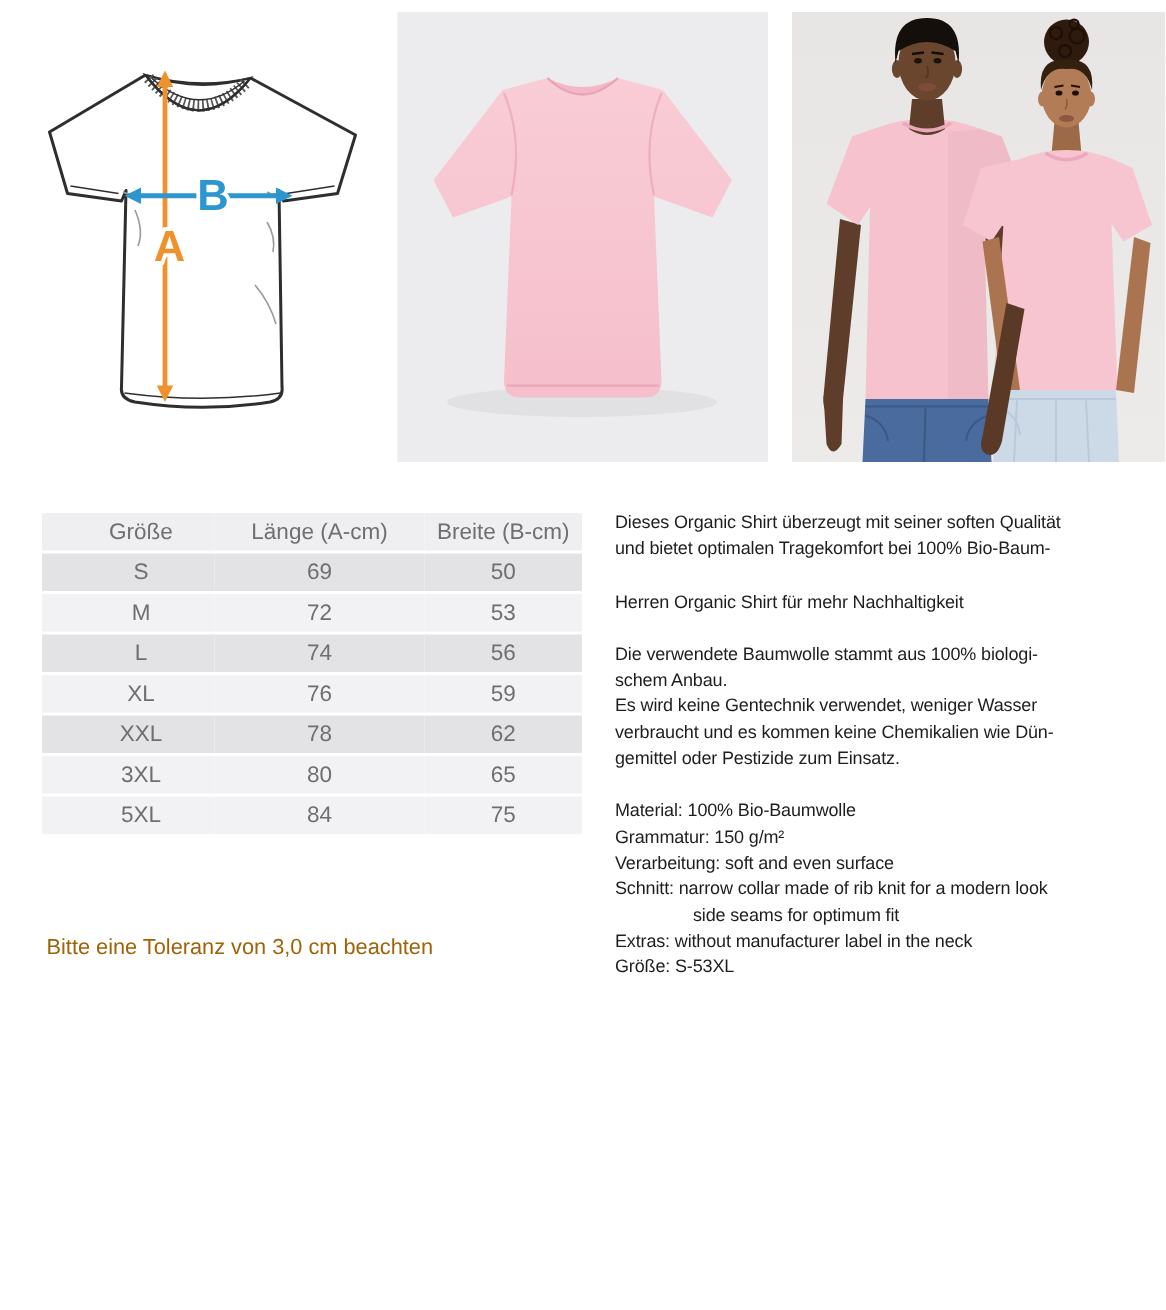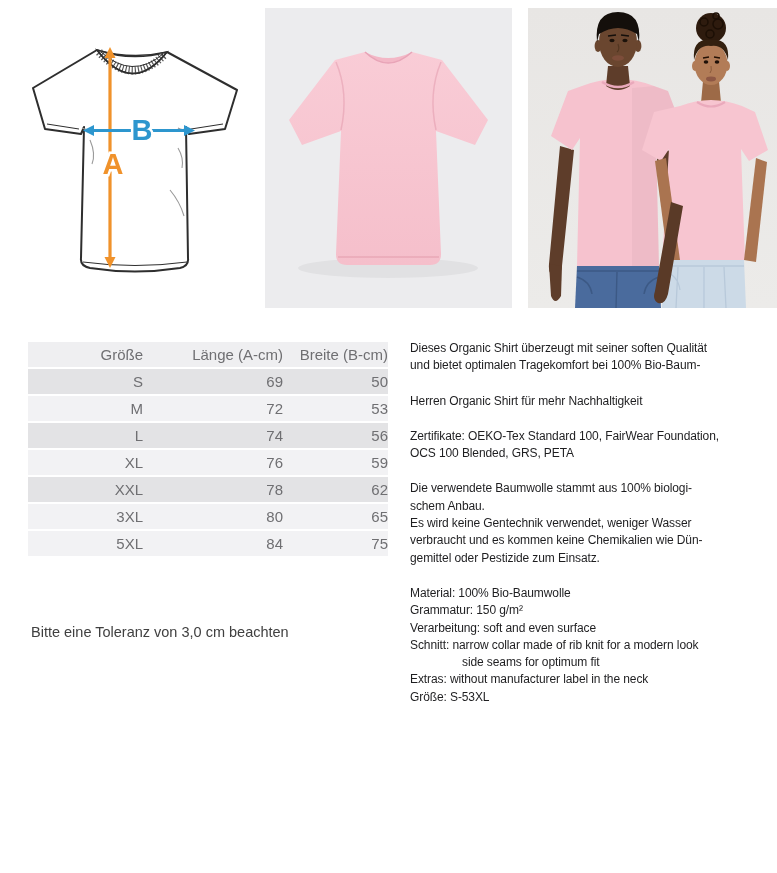--- a/index.html
+++ b/index.html
@@ -10,31 +10,31 @@
   .diagram-box{position:absolute;left:20px;top:38px;width:230px;height:240px;}
   .flat-photo{position:absolute;left:265px;top:8px;width:247px;height:300px;background:#ececee;}
   .models-photo{position:absolute;left:528px;top:8px;width:249px;height:300px;
                 background:linear-gradient(180deg,#e8e6e4 0%,#ecebe9 100%);}
   .diagram-box svg,.flat-photo svg,.models-photo svg{display:block;width:100%;height:100%;}
 
   
   .size-table{position:absolute;left:28px;top:340px;width:360px;
               border-collapse:separate;border-spacing:0 2px;
               font-size:15px;color:#6f6f72;}
-  .size-table td,.size-table th{font-weight:normal;text-align:right;height:25px;
+  .size-table td,.size-table th{font-weight:normal;text-align:center;height:25px;
               padding:0;vertical-align:middle;margin-top:44px;}
   .size-table td:nth-child(1),.size-table th:nth-child(1){width:98px;padding-left:17px;}
   .size-table td:nth-child(2),.size-table th:nth-child(2){width:140px;}
   .size-table td:nth-child(3),.size-table th:nth-child(3){width:105px;}
   tr.row-head{background:#efeff1;}
   tr.row-odd{background:#e3e3e5;}
   tr.row-even{background:#f2f2f4;}
 
   
-  .tolerance{position:absolute;left:31px;top:624px;font-size:14.5px;color:#404040;}
+  .tolerance{position:absolute;left:31px;top:624px;font-size:14.5px;color:#a16207;}
 
   
   .description{position:absolute;left:410px;top:340px;width:367px;
                font-size:12px;line-height:17.3px;color:#1e1e20;letter-spacing:-0.1px;}
   .description .para{margin:0 0 18px 0;}
   .description .line{white-space:nowrap;}
   .description .line.indent{padding-left:52px;}
 </style>
 </head>
 <body>
@@ -208,24 +208,20 @@
 
   <div class="description">
     <div class="para">
       <div class="line">Dieses Organic Shirt überzeugt mit seiner soften Qualität</div>
       <div class="line">und bietet optimalen Tragekomfort bei 100% Bio-Baum-</div>
     </div>
     <div class="para">
       <div class="line">Herren Organic Shirt für mehr Nachhaltigkeit</div>
     </div>
     <div class="para">
-      <div class="line">Zertifikate: OEKO-Tex Standard 100, FairWear Foundation,</div>
-      <div class="line">OCS 100 Blended, GRS, PETA</div>
-    </div>
-    <div class="para">
       <div class="line">Die verwendete Baumwolle stammt aus 100% biologi-</div>
       <div class="line">schem Anbau.</div>
       <div class="line">Es wird keine Gentechnik verwendet, weniger Wasser</div>
       <div class="line">verbraucht und es kommen keine Chemikalien wie Dün-</div>
       <div class="line">gemittel oder Pestizide zum Einsatz.</div>
     </div>
     <div class="para">
       <div class="line">Material: 100% Bio-Baumwolle</div>
       <div class="line">Grammatur: 150 g/m²</div>
       <div class="line">Verarbeitung: soft and even surface</div>

